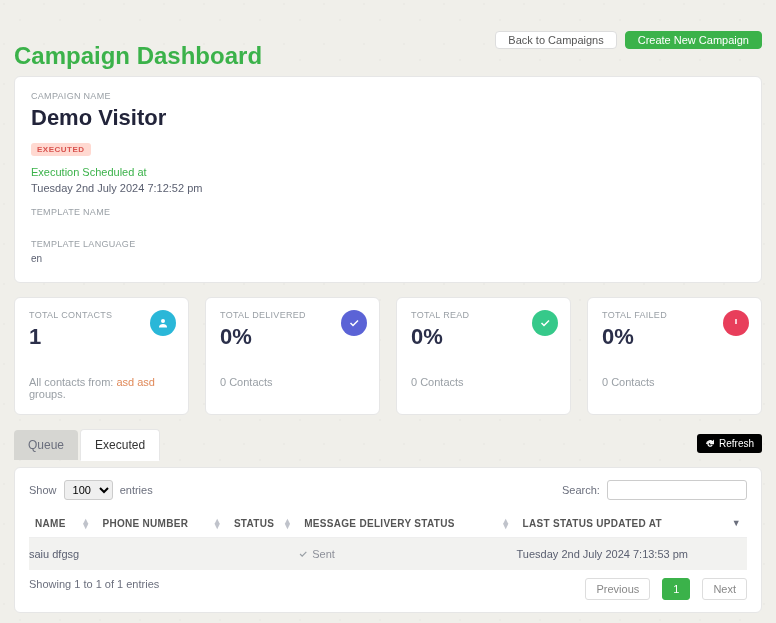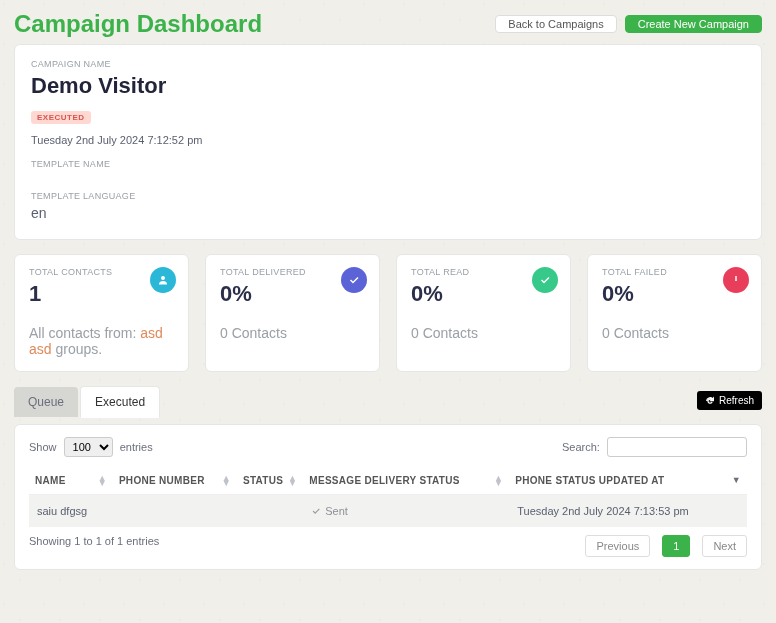--- a/index.html
+++ b/index.html
@@ -17,20 +17,21 @@
   .topbar {
     display: flex;
     align-items: center;
     justify-content: space-between;
     padding: 10px 14px 6px;
   }
   .page-title {
     color: #3bb24a;
     font-size: 24px;
     font-weight: 700;
+    margin-top: 32px;
   }
   .top-actions { display: flex; gap: 8px; }
   .btn {
     border: 1px solid #ddd;
     background: #fff;
     color: #555;
     padding: 2px 12px;
     border-radius: 4px;
     font-size: 11px;
     cursor: pointer;
@@ -75,21 +76,21 @@
     color: #3bb24a;
     font-size: 11px;
     margin-bottom: 4px;
   }
   .sched-time {
     color: #5a5f70;
     font-size: 11px;
     margin-bottom: 13px;
   }
   .tmpl-section { margin-top: 10px; }
-  .tmpl-lang { color: #5a5f70; font-size: 14px; margin-top: 4px; }
+  .tmpl-lang { color: #5a5f70; font-size: 10px; margin-top: 4px; }
 
   .stats-row {
     display: flex;
     gap: 16px;
     margin: 0 14px 14px;
   }
   .stat-card {
     background: #fff;
     border: 1px solid #e6e6e6;
     border-radius: 6px;
@@ -103,23 +104,23 @@
     color: #9aa0a6;
     letter-spacing: .3px;
   }
   .stat-value {
     font-size: 22px;
     font-weight: 700;
     color: #2b2f4a;
     margin-top: 4px;
   }
   .stat-sub {
-    font-size: 14px;
+    font-size: 11px;
     color: #9aa0a6;
-    margin-top: 18px;
+    margin-top: 26px;
   }
   .stat-sub .hl { color: #e08a5a; }
   .stat-icon {
     position: absolute;
     top: 12px;
     right: 12px;
     width: 26px;
     height: 26px;
     border-radius: 50%;
     display: flex;
@@ -219,21 +220,21 @@
   thead th .sort {
     position: absolute;
     right: 6px;
     top: 50%;
     transform: translateY(-50%);
     color: #c0c3cb;
     font-size: 9px;
     line-height: .6;
   }
   tbody td {
-    padding: 10px 8px;
+    padding: 10px 0;
     color: #5a5f70;
   }
   tbody tr { background: #f2f2f0; }
   .status-cell { color: #8d9099; display: flex; align-items: center; gap: 4px; }
 
   .controls-bottom {
     display: flex;
     justify-content: space-between;
     font-size: 11px;
     color: #6b6f7d;
@@ -264,20 +265,21 @@
   <div class="top-actions">
     <button class="btn">Back to Campaigns</button>
     <button class="btn btn-primary">Create New Campaign</button>
   </div>
 </div>
 
 <div class="panel">
   <div class="label-sm">CAMPAIGN NAME</div>
   <div class="campaign-name">Demo Visitor</div>
   <div class="badge-exec">EXECUTED</div>
+  <div class="sched-label">Execution Scheduled at</div>
   <div class="sched-time">Tuesday 2nd July 2024 7:12:52 pm</div>
   <div class="tmpl-section">
     <div class="label-sm">TEMPLATE NAME</div>
   </div>
   <div class="tmpl-section" style="margin-top:22px">
     <div class="label-sm">TEMPLATE LANGUAGE</div>
     <div class="tmpl-lang">en</div>
   </div>
 </div>
 
@@ -354,21 +356,21 @@
     </div>
   </div>
 
   <table>
     <thead>
       <tr>
         <th><span>NAME</span><span class="sort">▲<br>▼</span></th>
         <th><span>PHONE NUMBER</span><span class="sort">▲<br>▼</span></th>
         <th><span>STATUS</span><span class="sort">▲<br>▼</span></th>
         <th><span>MESSAGE DELIVERY STATUS</span><span class="sort">▲<br>▼</span></th>
-        <th><span>PHONE STATUS UPDATED AT</span><span class="sort" style="color:#6b6f7d">▼</span></th>
+        <th><span>LAST STATUS UPDATED AT</span><span class="sort" style="color:#6b6f7d">▼</span></th>
       </tr>
     </thead>
     <tbody>
       <tr>
         <td>saiu dfgsg</td>
         <td></td>
         <td></td>
         <td>
           <span class="status-cell">
             <span>

